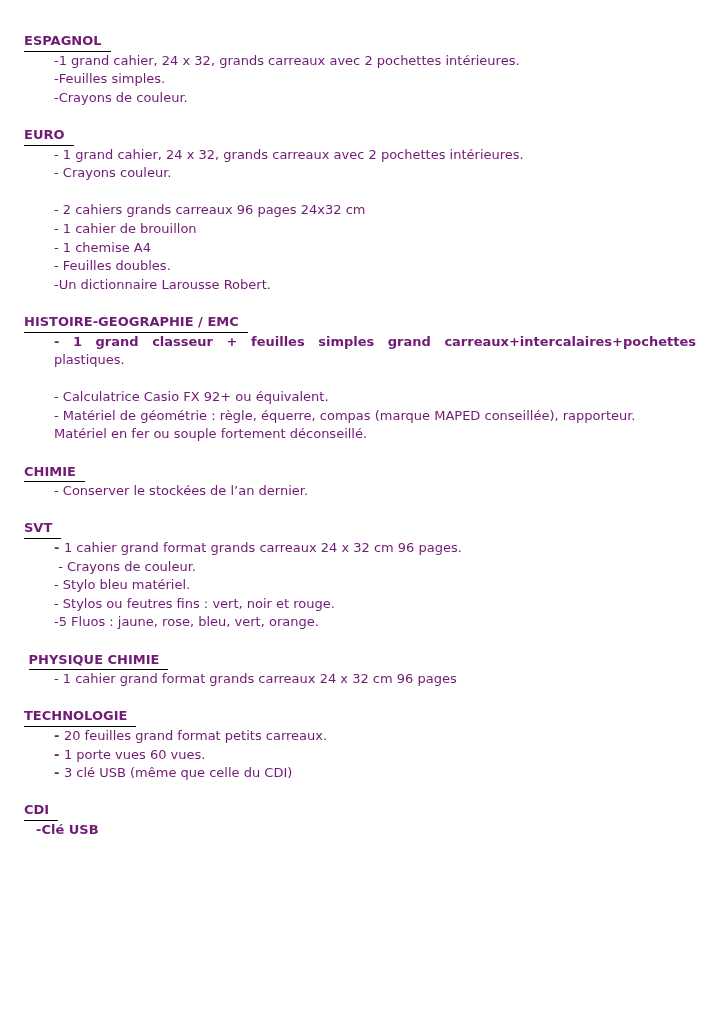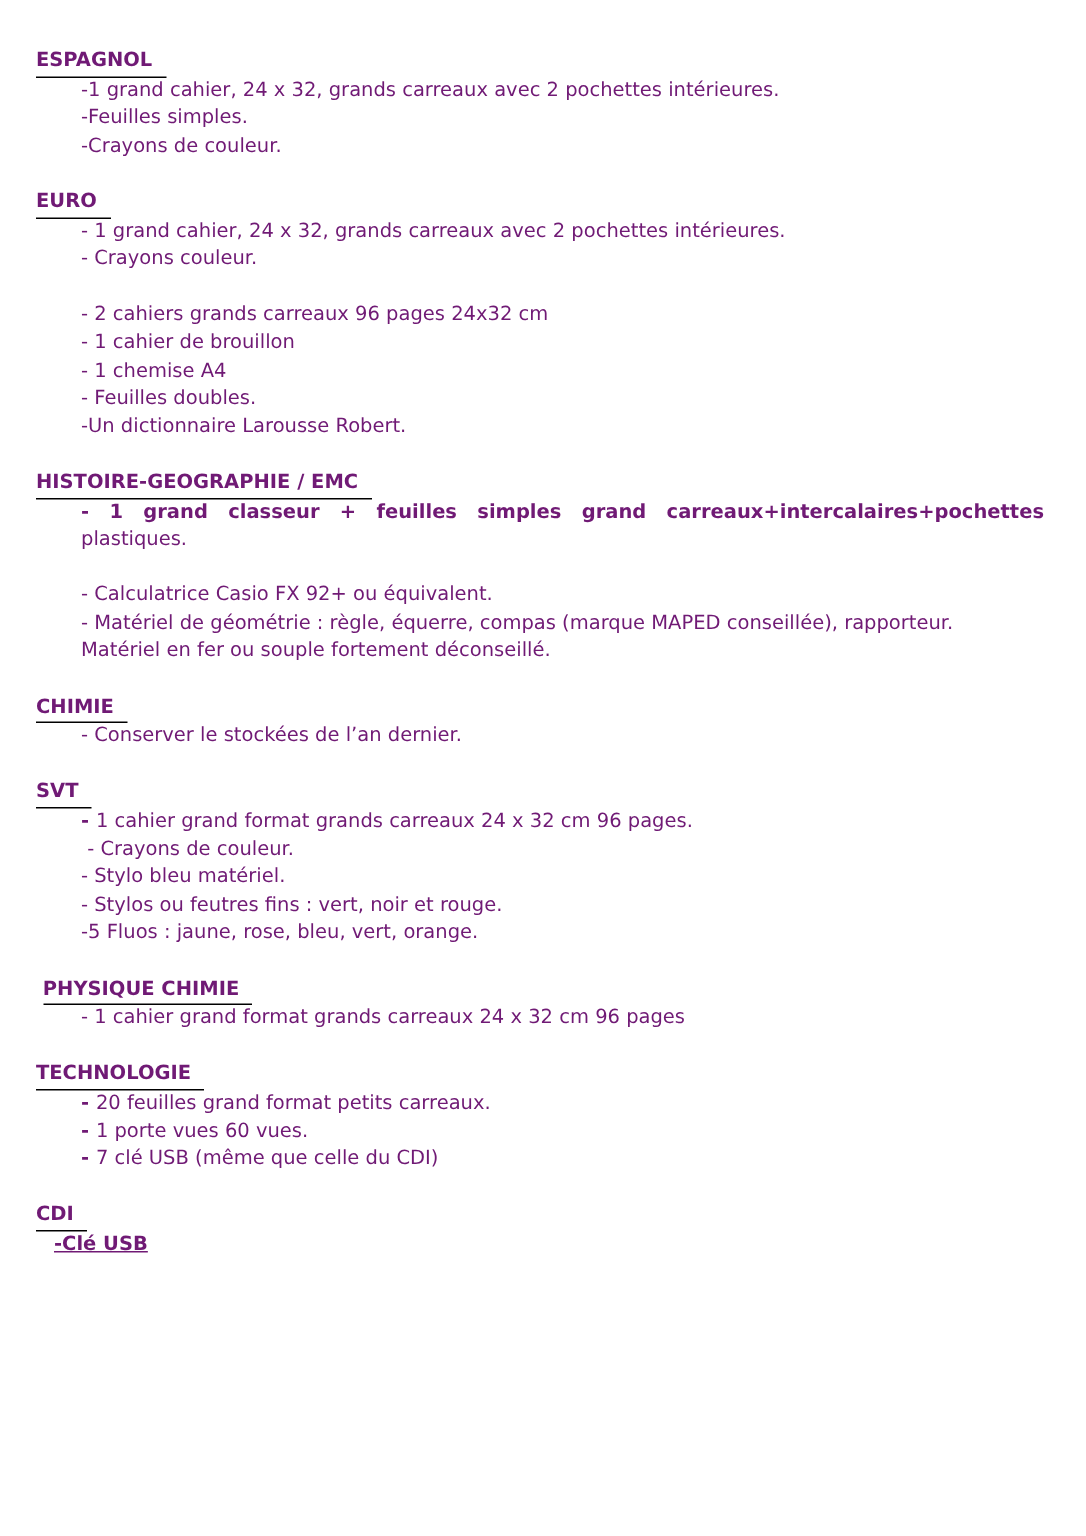--- a/index.html
+++ b/index.html
@@ -34,21 +34,21 @@
     white-space: pre;
     margin-left: 12px;
   }
   .item.justify {
     white-space: normal;
     text-align: justify;
     text-align-last: justify;
     font-weight: bold;
   }
   .item.noindent { padding-left: 0; }
-  .bold { font-weight: bold; text-decoration: underline; }
+  .bold { font-weight: bold; }
   .b { font-weight: bold; }
 </style>
 </head>
 <body>
 
 <div class="page">
 
   <div class="sec">
     <div class="h"><span class="u">ESPAGNOL</span></div>
     <div class="items">
@@ -115,21 +115,21 @@
     <div class="items">
       <div class="item">- 1 cahier grand format grands carreaux 24 x 32 cm 96 pages</div>
     </div>
   </div>
 
   <div class="sec">
     <div class="h"><span class="u">TECHNOLOGIE</span></div>
     <div class="items">
       <div class="item"><span class="b">- </span><span>20 feuilles grand format petits carreaux.</span></div>
       <div class="item"><span class="b">- </span><span>1 porte vues 60 vues.</span></div>
-      <div class="item"><span class="b">- </span><span>7 clé USB (même que celle du CDI)</span></div>
+      <div class="item"><span class="b">- </span><span>3 clé USB (même que celle du CDI)</span></div>
     </div>
   </div>
 
   <div class="sec">
     <div class="h"><span class="u">CDI</span></div>
     <div class="items">
       <div class="item noindent bold">-Clé USB</div>
     </div>
   </div>
 

